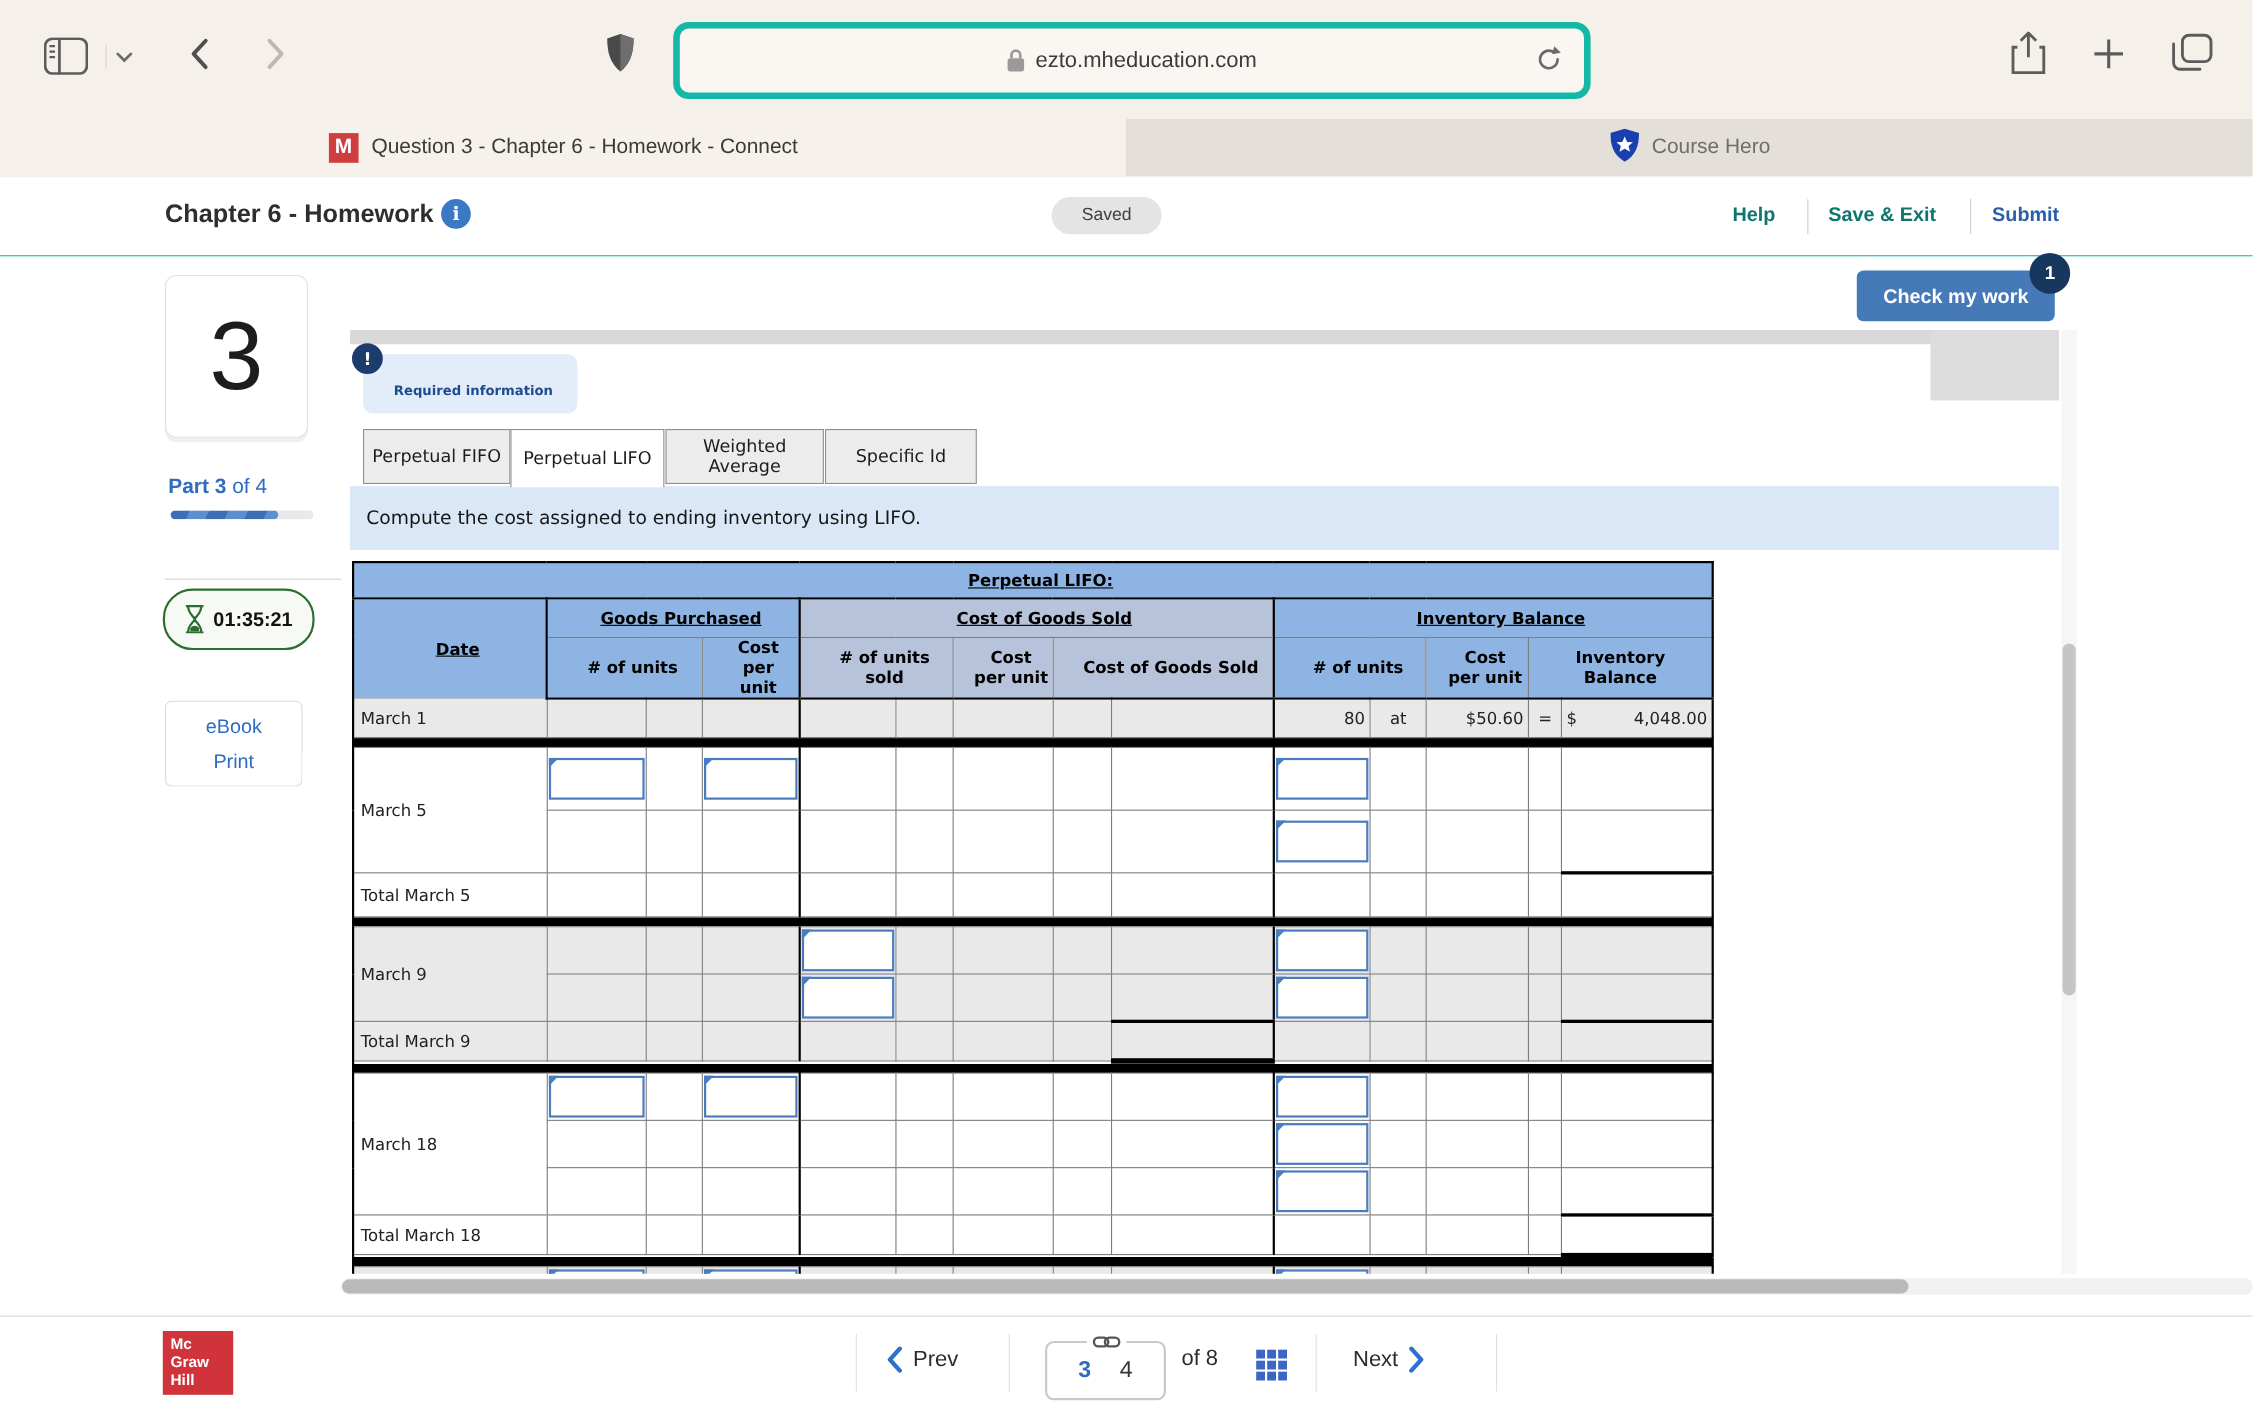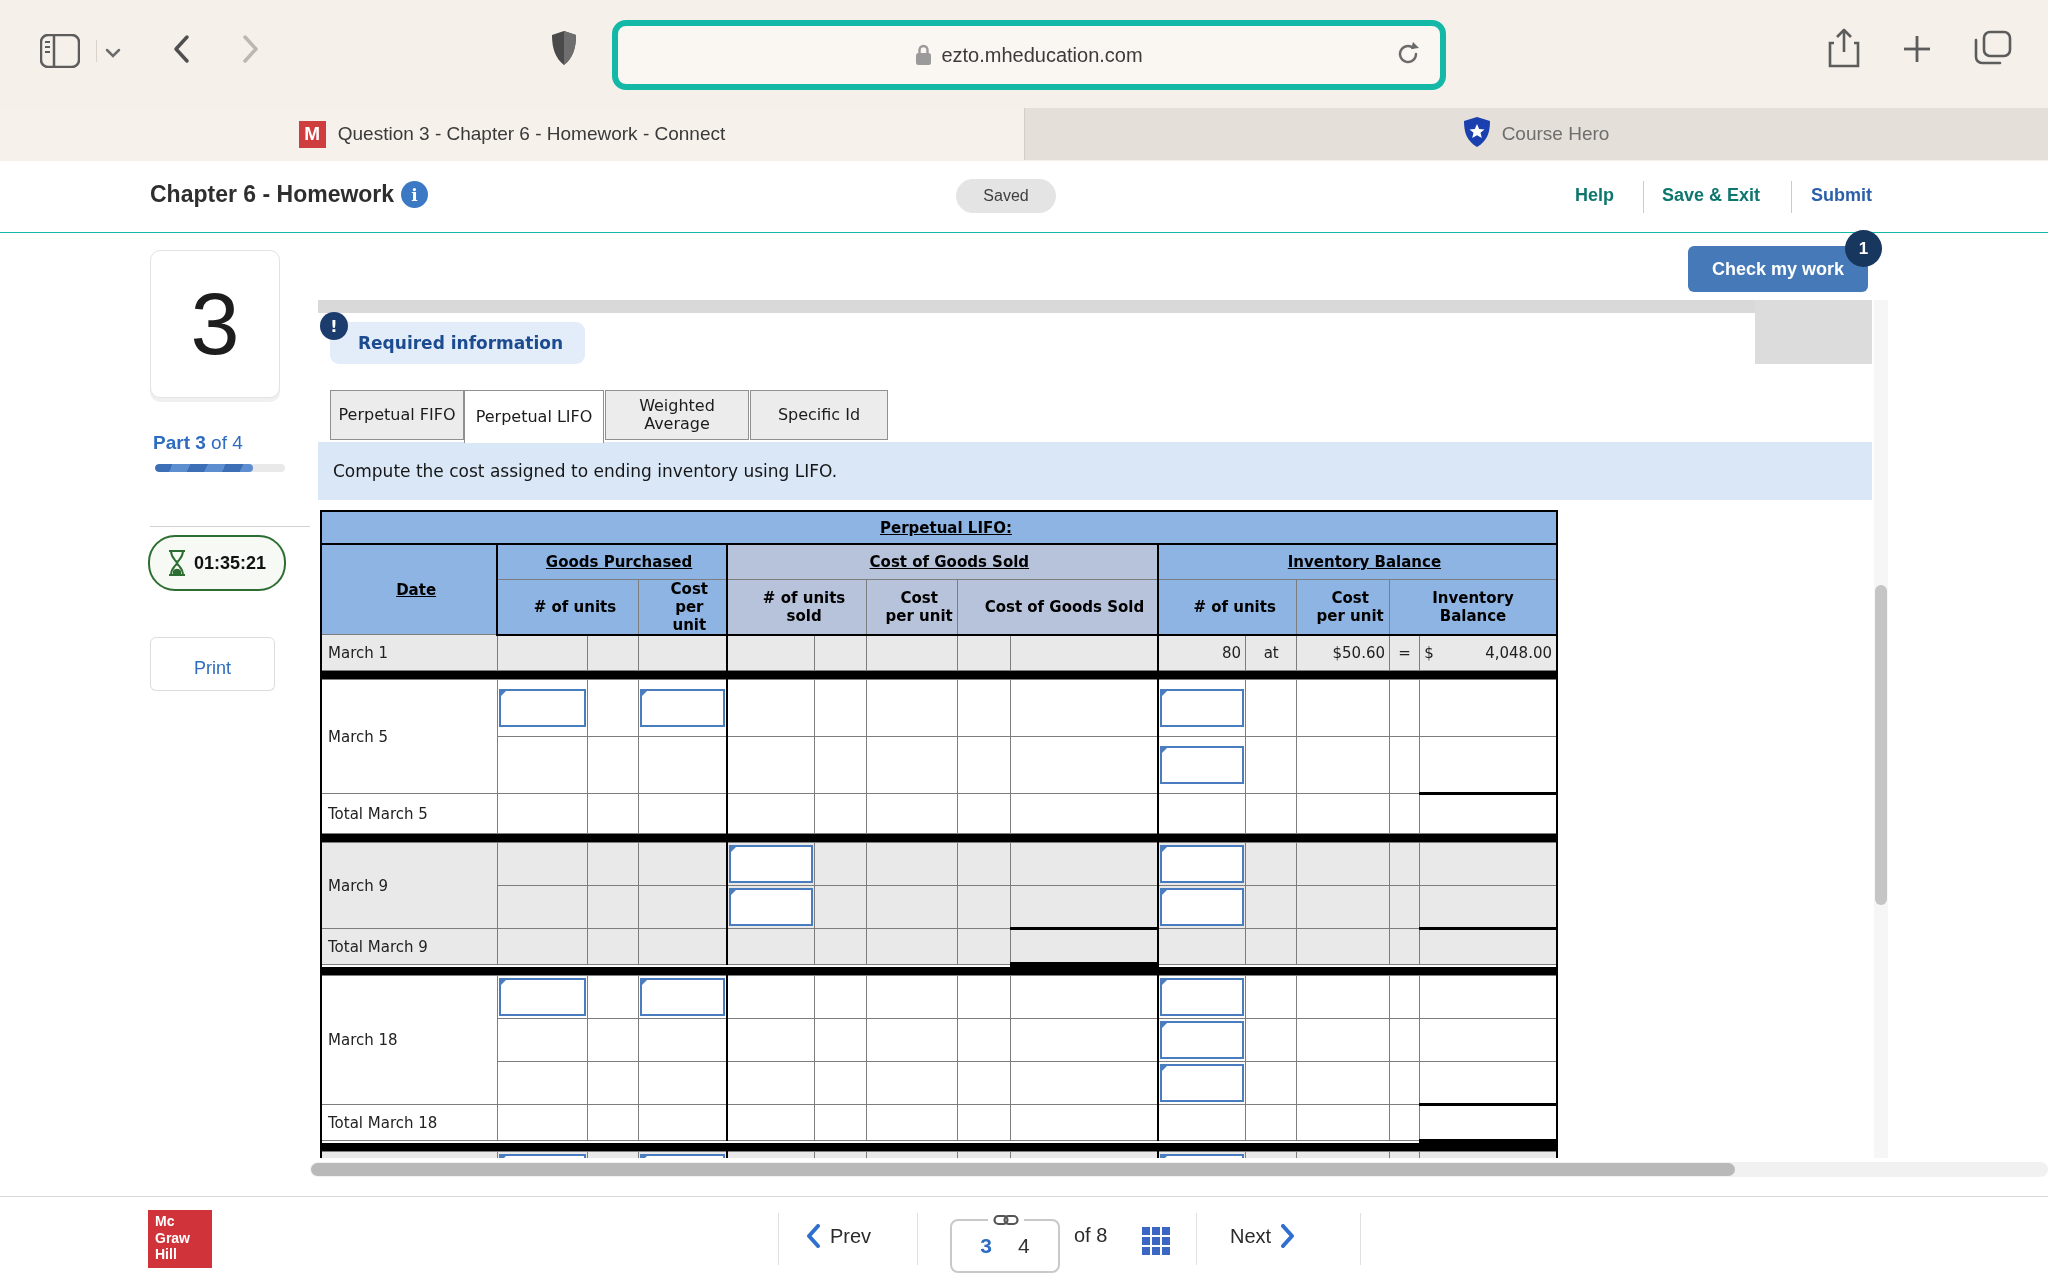--- a/index.html
+++ b/index.html
@@ -45,37 +45,37 @@
   .progress{position:absolute;left:155px;top:464px;width:130px;height:8px;background:#e9e9e9;border-radius:4px;overflow:hidden;}
   .progress-fill{width:75%;height:100%;border-radius:4px;
      background:repeating-linear-gradient(115deg,#3c6fb5 0 16px,#5d8ecf 16px 32px);}
   .rail-div{position:absolute;left:150px;top:526px;width:160px;height:1px;background:#d2d2d2;}
   .timer{position:absolute;left:148px;top:535px;width:134px;height:52px;border:2px solid #2c6e31;border-radius:27px;
          background:#f7faf4;display:flex;align-items:center;justify-content:center;gap:8px;
          font-size:18px;font-weight:bold;color:#111;}
   .railbtn{position:absolute;left:150px;width:123px;height:44px;background:#fff;border:1px solid #dcdcdc;
            display:flex;align-items:center;justify-content:center;font-size:18px;color:#2d6cc0;}
   .ebook{top:637px;border-radius:6px 6px 0 0;}
-  .printb{top:646px;border-radius:0 0 6px 6px;border-top:none;}
+  .printb{top:670px;border-radius:0 0 6px 6px;border-top:none;}
 
   
   .checkbtn{position:absolute;left:1688px;top:246px;width:180px;height:46px;background:#4579b8;border-radius:6px;
             color:#fff;font-size:18px;font-weight:bold;display:flex;align-items:center;justify-content:center;}
   .checkbadge{position:absolute;left:1845px;top:230px;width:37px;height:37px;border-radius:50%;background:#17375f;
               color:#fff;font-size:17px;font-weight:bold;display:flex;align-items:center;justify-content:center;z-index:5;}
 
   
   .panel{position:absolute;left:318px;top:300px;width:1554px;height:858px;background:#fff;overflow:hidden;
          font-family:"DejaVu Sans",sans-serif;}
   .topstrip{position:absolute;left:0;top:0;width:1554px;height:13px;background:#d9d9d9;}
   .topblock{position:absolute;left:1437px;top:0;width:117px;height:64px;background:#dcdcdc;}
   .topinstr{position:absolute;left:18px;top:-10px;font-size:20px;font-weight:bold;color:#111;
             border-bottom:3px solid #151515;padding-bottom:1px;z-index:2;}
   .reqpill{position:absolute;left:12px;top:22px;height:42px;background:#e3edf9;border-radius:9px;
-           display:flex;align-items:center;padding:0 22px 0 28px;font-size:17px;font-weight:bold;color:#1d4b8f;}
+           display:flex;align-items:center;padding:12px 22px 0 28px;font-size:12px;font-weight:bold;color:#1d4b8f;}
   .reqmark{position:absolute;left:2px;top:12px;width:28px;height:28px;border-radius:50%;background:#1d3c6e;color:#fff;
            font-weight:bold;font-size:16px;display:flex;align-items:center;justify-content:center;z-index:3;}
   .qtab{position:absolute;top:90px;height:50px;background:#ececec;border:1px solid #909090;box-sizing:border-box;
         display:flex;align-items:center;justify-content:center;text-align:center;font-size:16px;color:#1c1c1c;line-height:1.15;}
   .qtab-active{background:#ffffff;border-bottom:none;height:53px;z-index:2;}
   .banner{position:absolute;left:0;top:142px;width:1554px;height:58px;background:#d9e7f7;display:flex;align-items:center;}
   .banner span{margin-left:15px;font-size:17px;color:#161616;}
 
   
   .tablewrap{position:absolute;left:2px;top:210px;width:1244px;}

